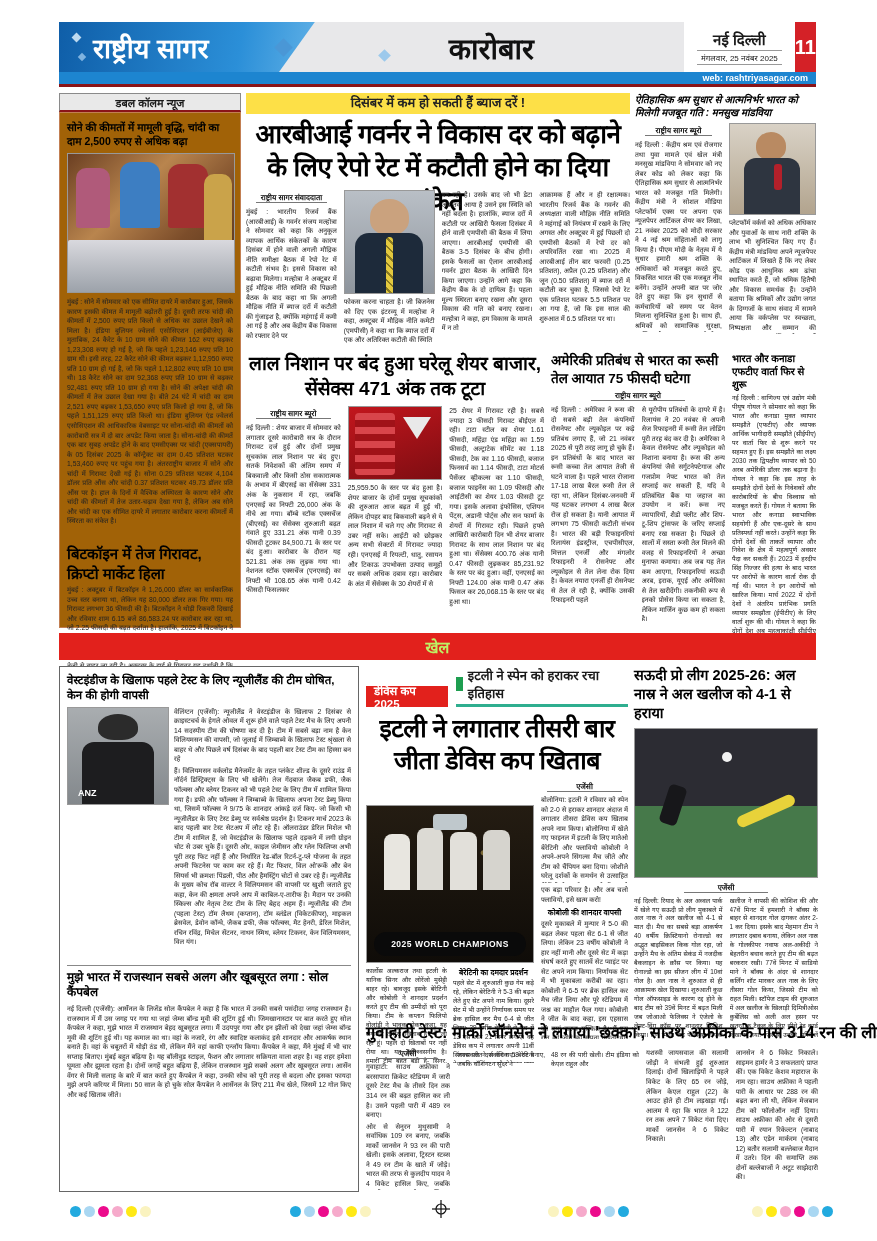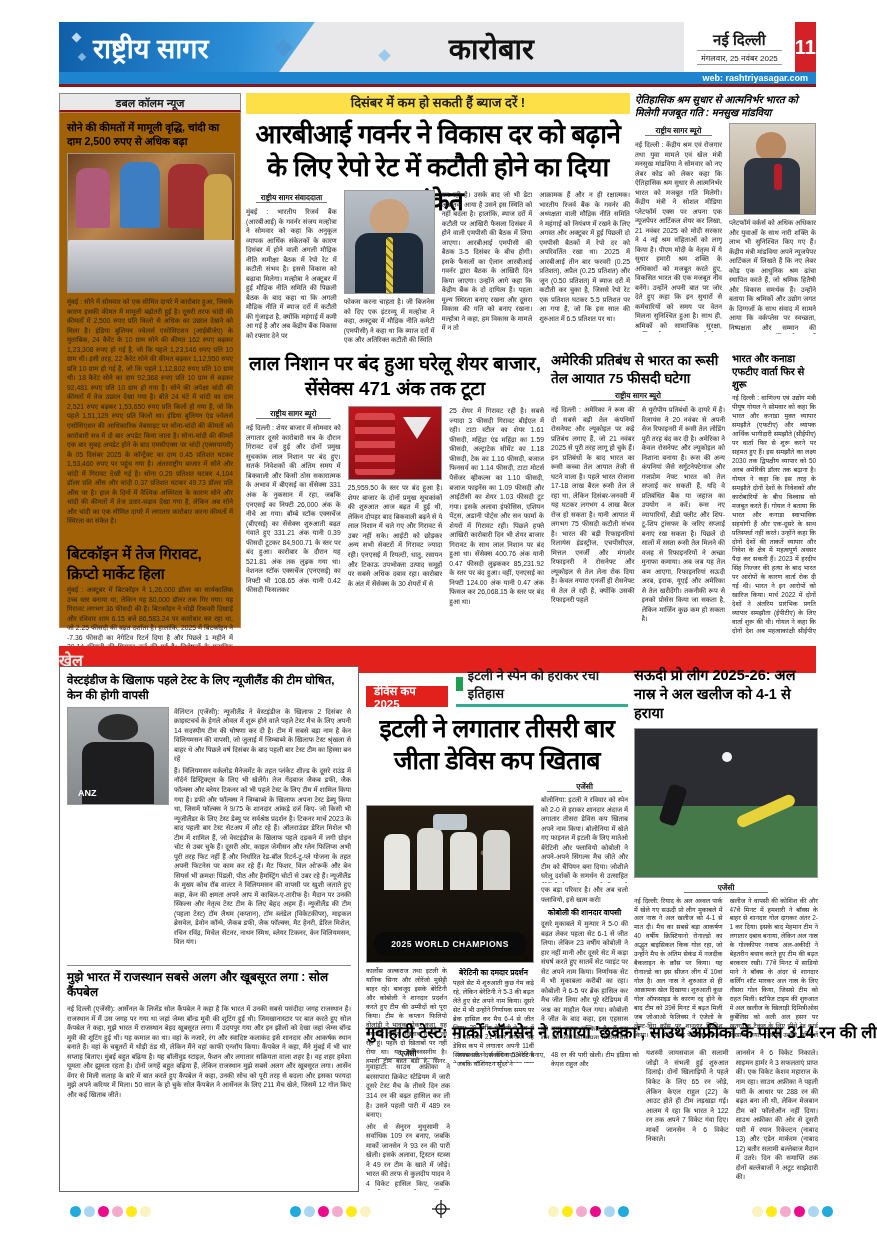--- a/index.html
+++ b/index.html
@@ -35,22 +35,22 @@
   .cols{display:flex;gap:7px;}
   .cols>div{flex:1;overflow:hidden;}
   .subhead{font-size:7.6px;font-weight:800;text-align:center;margin:3px 0 2px;color:#000;}
   .ph{position:relative;overflow:hidden;border:1px solid #999;box-sizing:border-box;}
   
   .boxlabel{background:#e9e9e9;border:1px solid #8a8a8a;border-bottom:2px solid #8a1418;
             display:flex;align-items:center;justify-content:center;font-weight:800;font-size:11px;}
   .peachbox{background:#a16207;border:1px solid #c27f52;padding:8px 7px;}
   .whitebox{background:#fff;border:1px solid #666;padding:6px 7px;}
   
-  .redband{background:#e2211c;color:#e5e5e5;display:flex;align-items:center;justify-content:flex-start;
-           font-weight:800;font-size:16px;margin-top:13px;}
+  .redband{background:#e2211c;color:#bef264;display:flex;align-items:center;justify-content:center;
+           font-weight:800;font-size:16px;}
   .redlabel{background:#e2211c;color:#fff;font-weight:800;font-size:11.5px;display:flex;
             align-items:center;justify-content:center;padding:0 8px;}
   .overline{font-weight:800;font-size:13px;border-bottom:3px solid #2fae8f;display:flex;align-items:center;gap:5px;
             padding-bottom:2px;}
   .greenbar{width:7px;height:14px;background:#1e9e50;display:inline-block;}
   
   .dot{width:11px;height:11px;border-radius:50%;display:inline-block;margin-right:3px;}
   .c-cyan{background:#22aadf}.c-lblue{background:#a9d7f2}.c-mag{background:#ec0b8c}
   .c-pink{background:#f6aacb}.c-yel{background:#ffe916}.c-cream{background:#faf3c0}
   .figure{position:absolute;border-radius:4px;}

